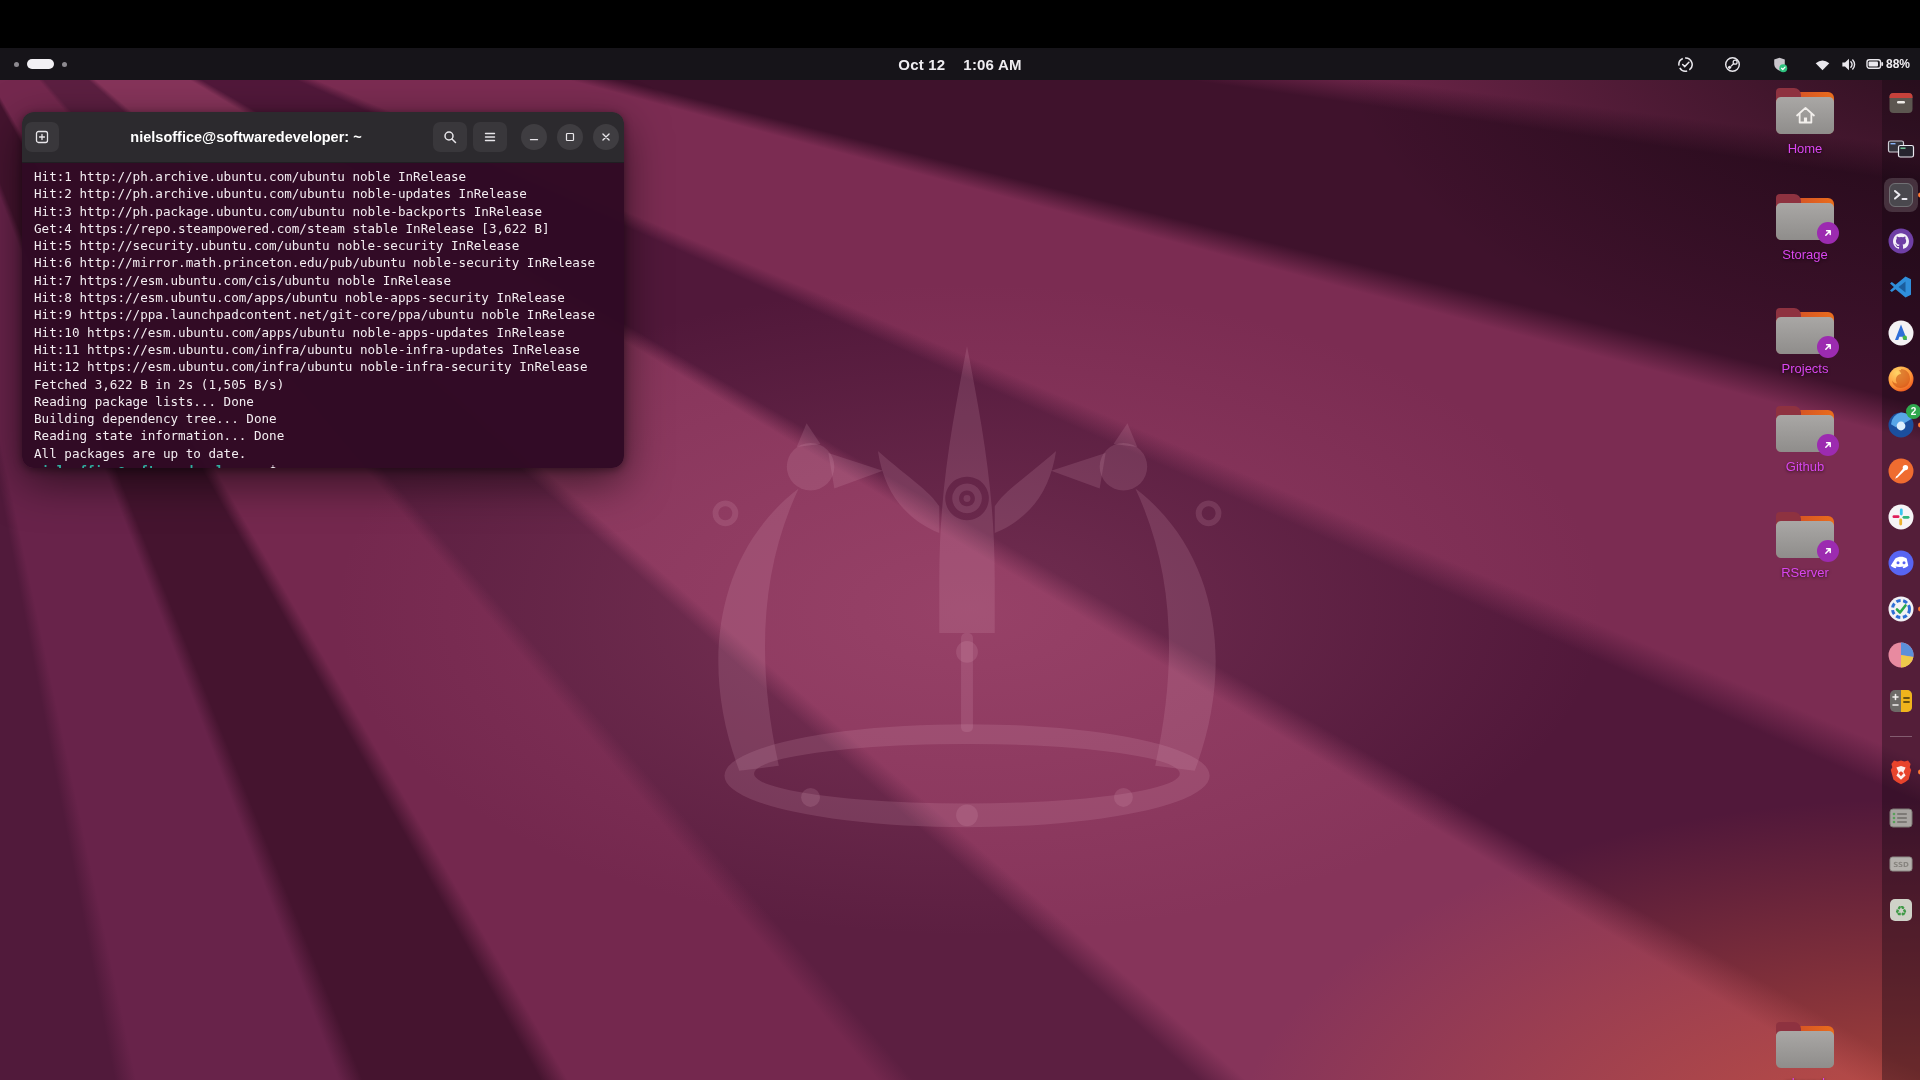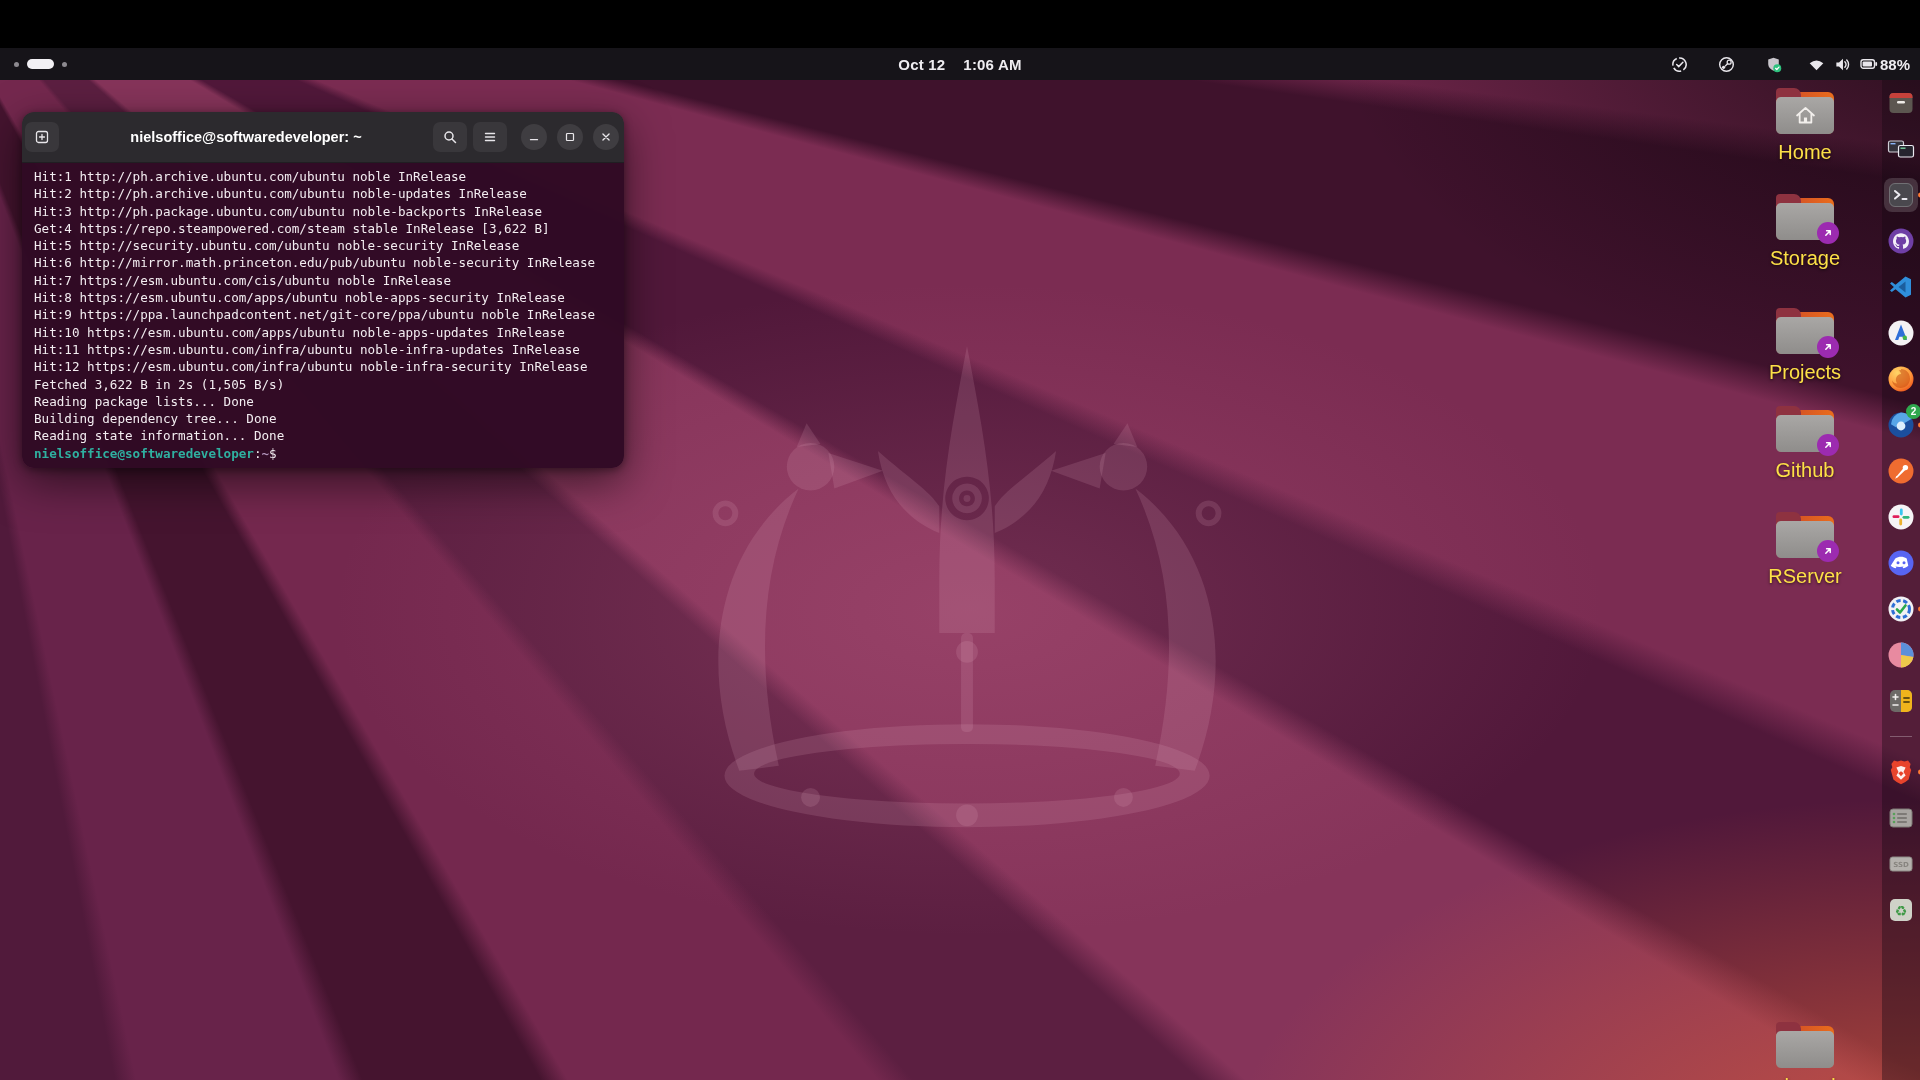--- a/index.html
+++ b/index.html
@@ -33,21 +33,21 @@
   .topbar { position:absolute; top:0; left:0; right:0; height:32px; background:#161419;
             display:flex; align-items:center; color:#efedf1; z-index:20; }
   .tb-left { position:absolute; left:14px; display:flex; align-items:center; gap:8px; height:100%; cursor:pointer; }
   .ws-dot { width:5px; height:5px; border-radius:50%; background:#8d8a90; }
   .ws-pill { width:27px; height:10px; border-radius:5px; background:#f2f0f4; }
   .tb-center { position:absolute; left:50%; transform:translateX(-50%); display:flex; gap:18px;
                font-size:15px; font-weight:600; letter-spacing:.2px; cursor:pointer; height:100%; align-items:center; }
   .tb-right { position:absolute; right:10px; display:flex; align-items:center; height:100%; cursor:pointer; }
   .tray { display:flex; align-items:center; gap:30px; margin-right:26px; }
   .sysgrp { display:flex; align-items:center; gap:9px; }
-  .batt-label { font-size:15px; font-weight:600; margin-left:2px; }
+  .batt-label { font-size:12px; font-weight:600; margin-left:2px; }
 
   
   .terminal { position:absolute; left:22px; top:64px; width:602px; height:356px; z-index:10;
               border-radius:12px; overflow:hidden; box-shadow:0 14px 44px rgba(0,0,0,.55), 0 2px 8px rgba(0,0,0,.4); }
   .t-header { height:51px; background:#2c2a2e; display:flex; align-items:center; padding:0 0;
               border-bottom:1px solid #201e22; }
   .t-btn { display:flex; align-items:center; justify-content:center; border:none; cursor:pointer; background:#39373b; }
   .t-sq  { width:34px; height:30px; border-radius:7px; margin:0 3px; }
   .t-rd  { width:26px; height:26px; border-radius:50%; margin:0 5px; background:#3f3d41; }
   .t-title { flex:1; text-align:center; color:#ffffff; font-weight:700; font-size:14.5px;
@@ -63,21 +63,21 @@
   
   .desk-item { position:absolute; width:96px; text-align:center; cursor:pointer; z-index:5; }
   .folder { position:relative; width:58px; height:46px; margin:0 auto; }
   .f-tab  { position:absolute; left:0; top:0; width:25px; height:12px; border-radius:4px 7px 0 0; background:#8e3240; }
   .f-back { position:absolute; left:0; right:0; top:4px; bottom:0; border-radius:6px;
             background:linear-gradient(90deg,#c9452a,#ea6d1c); }
   .f-front{ position:absolute; left:0; right:0; top:9px; bottom:0; border-radius:5px;
             background:linear-gradient(#a9a7a5,#8f8d8b); display:flex; align-items:center; justify-content:center; }
   .f-badge{ position:absolute; right:-5px; bottom:-4px; width:22px; height:22px; border-radius:50%;
             background:#9c2bb0; display:flex; align-items:center; justify-content:center; }
-  .desk-label { margin-top:7px; font-size:20px; color:#fde047; text-shadow:0 1px 3px rgba(0,0,0,.65); }
+  .desk-label { margin-top:7px; font-size:13px; color:#d946ef; text-shadow:0 1px 3px rgba(0,0,0,.65); }
 
   
   .dock { position:absolute; top:32px; right:0; bottom:0; width:38px; z-index:15;
           background:rgba(22,9,19,.38); display:flex; flex-direction:column; align-items:center; padding-top:6px; }
   .dock-items { display:flex; flex-direction:column; align-items:center; gap:12px; }
   .dock-tile { position:relative; width:34px; height:34px; border-radius:8px;
                display:flex; align-items:center; justify-content:center; cursor:pointer; }
   .dock-tile.active { background:rgba(255,255,255,.16); }
   .run-dot { position:absolute; right:-5px; top:50%; transform:translateY(-50%);
              width:5px; height:5px; border-radius:50%; }
@@ -251,20 +251,21 @@
         <div class="t-line">Hit:7 https://esm.ubuntu.com/cis/ubuntu noble InRelease</div>
         <div class="t-line">Hit:8 https://esm.ubuntu.com/apps/ubuntu noble-apps-security InRelease</div>
         <div class="t-line">Hit:9 https://ppa.launchpadcontent.net/git-core/ppa/ubuntu noble InRelease</div>
         <div class="t-line">Hit:10 https://esm.ubuntu.com/apps/ubuntu noble-apps-updates InRelease</div>
         <div class="t-line">Hit:11 https://esm.ubuntu.com/infra/ubuntu noble-infra-updates InRelease</div>
         <div class="t-line">Hit:12 https://esm.ubuntu.com/infra/ubuntu noble-infra-security InRelease</div>
         <div class="t-line">Fetched 3,622 B in 2s (1,505 B/s)</div>
         <div class="t-line">Reading package lists... Done</div>
         <div class="t-line">Building dependency tree... Done</div>
         <div class="t-line">Reading state information... Done</div>
+        <div class="t-line">All packages are up to date.</div>
         <div class="t-line"><span class="p-user" style="color: rgb(47, 176, 160);">nielsoffice@softwaredeveloper</span><span style="color: rgb(243, 237, 241);">:</span><span class="p-path" style="color: rgb(178, 148, 187);">~</span><span style="color: rgb(243, 237, 241);">$ </span></div>
       </div>
   </section>
 
   <div id="desktop-icons">
       <div class="desk-item" style="left: 1757px; top: 40px;">
         <div class="folder">
        <div class="f-back"></div>
           <div class="f-tab"></div>
        <div class="f-front">

